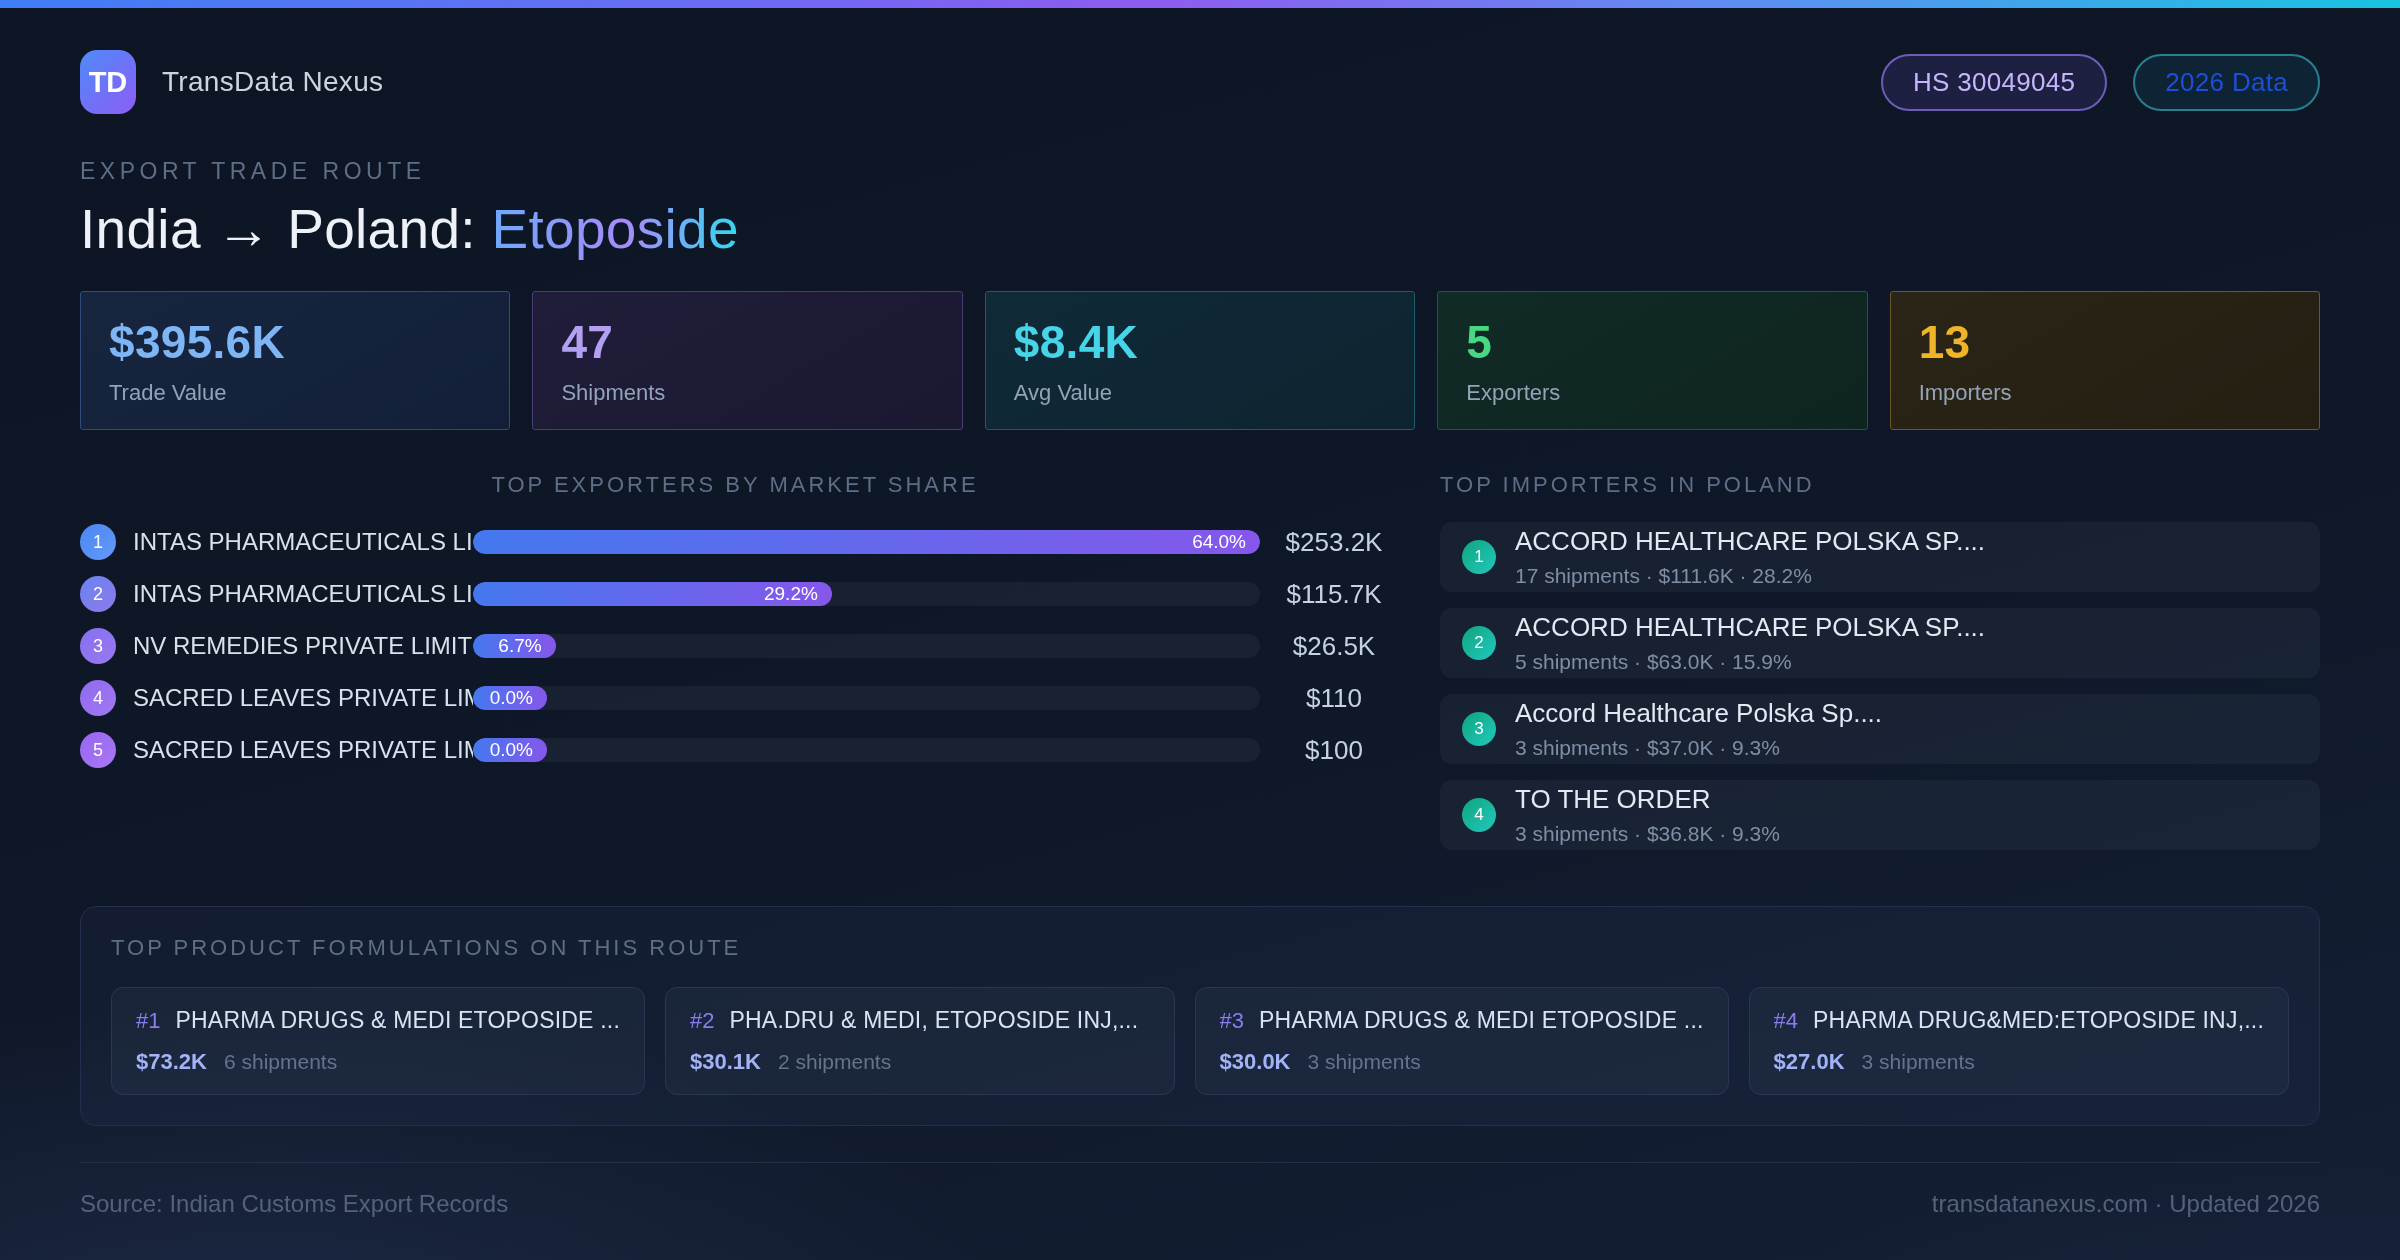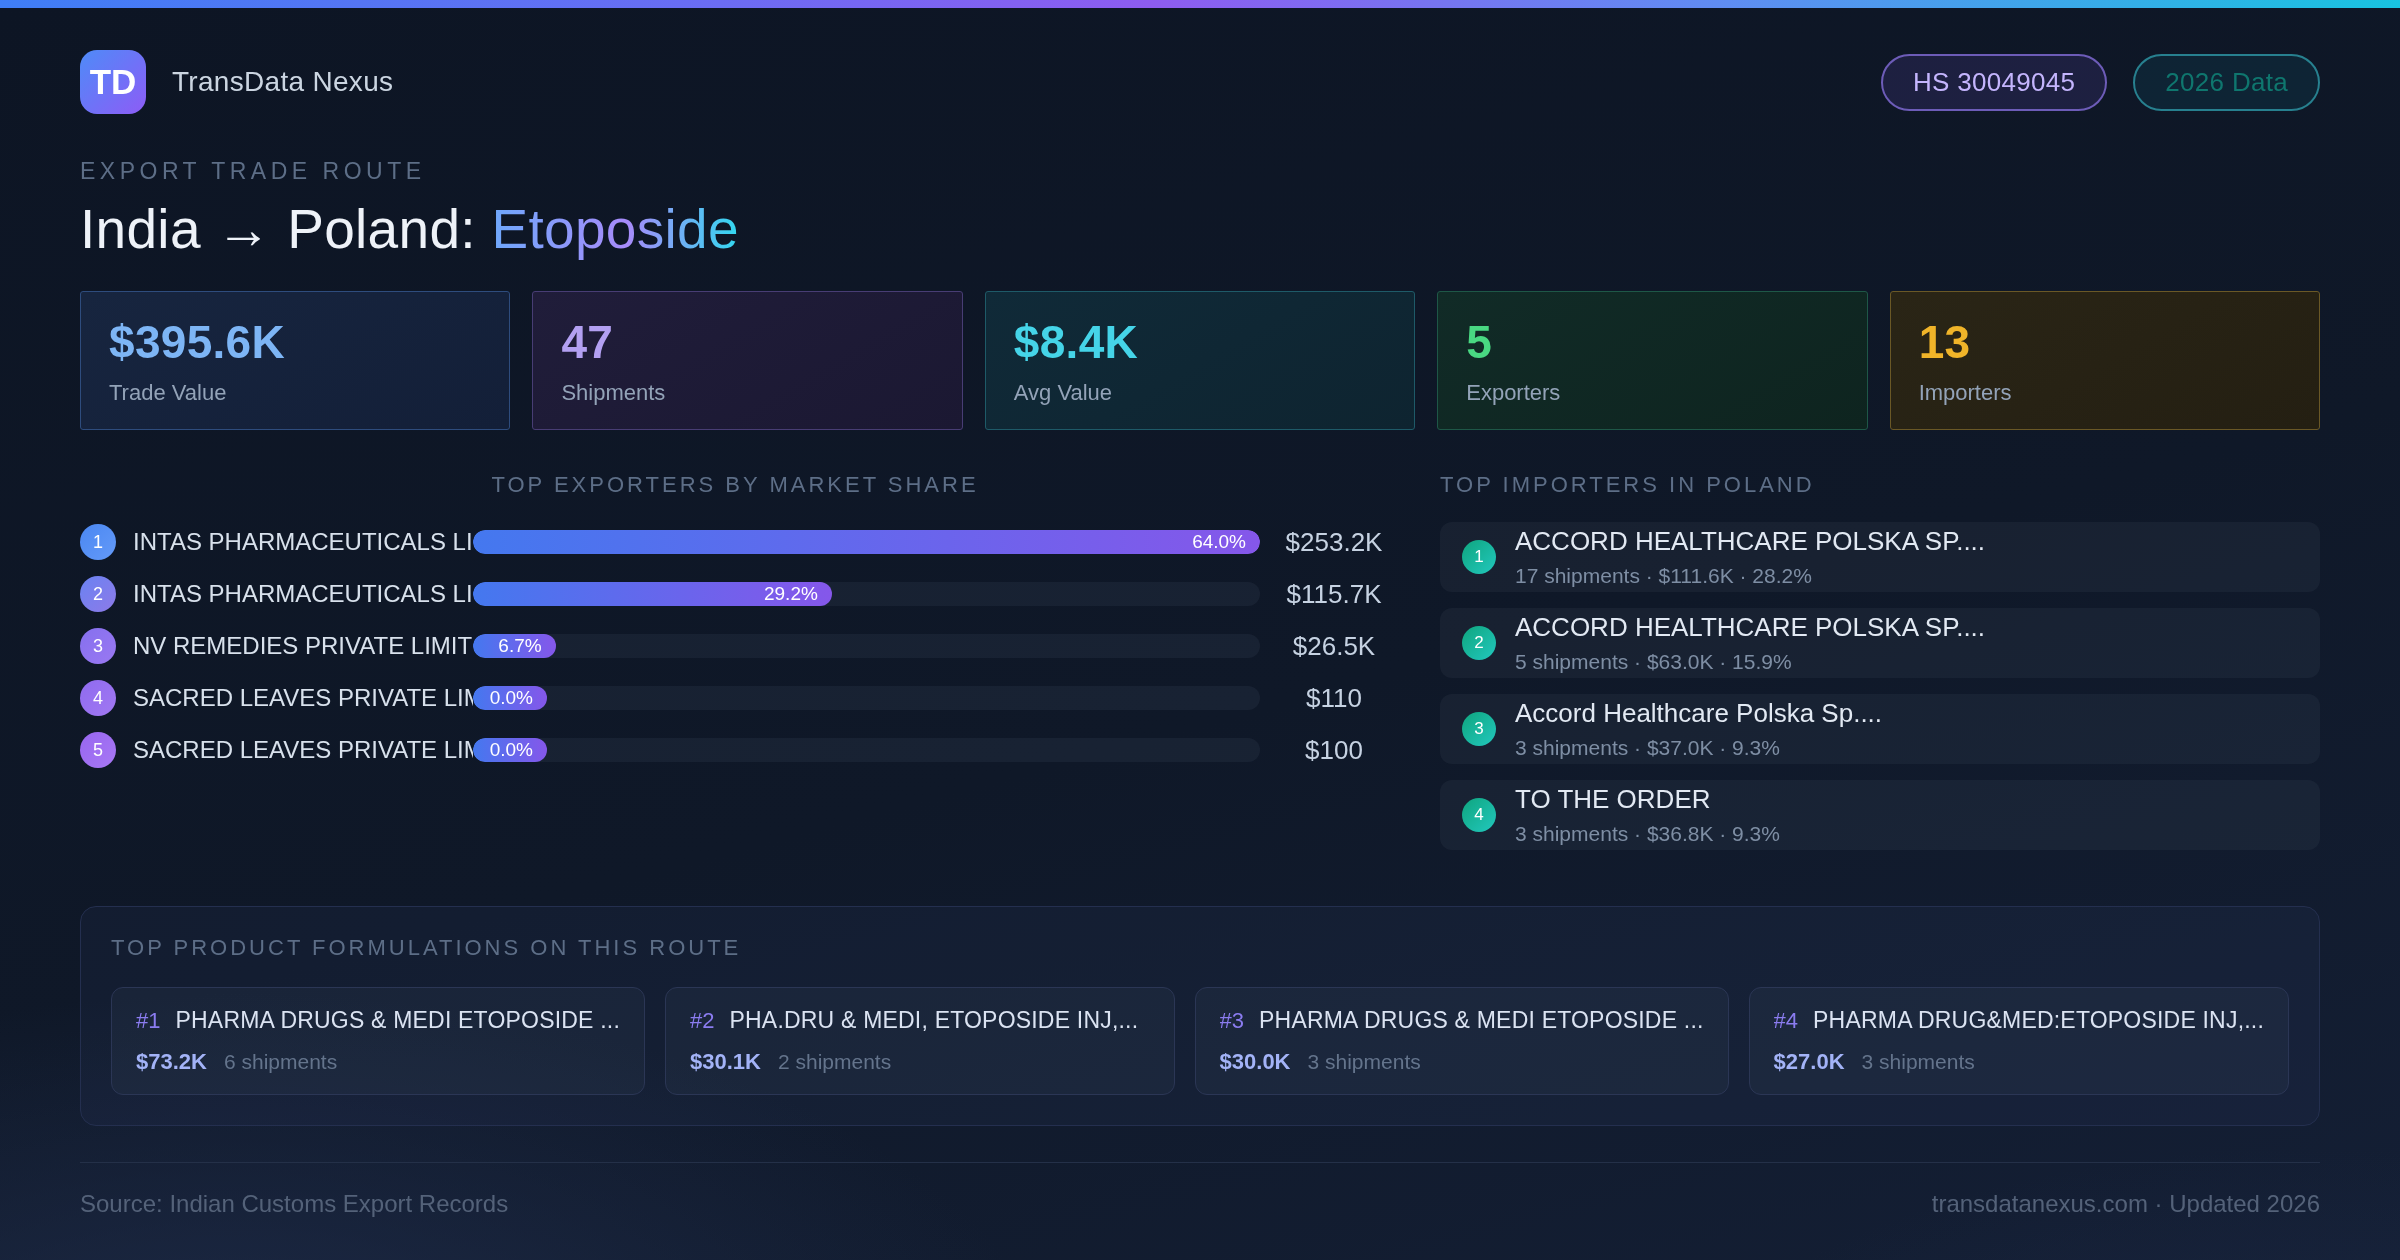--- a/index.html
+++ b/index.html
@@ -13,27 +13,27 @@
       linear-gradient(165deg, #0d1524 0%, #0f1828 55%, #141f35 100%);
     overflow:hidden;
   }
   .topbar { height:8px; width:100%;
     background:linear-gradient(90deg,#3f7ef5 0%,#6b6cf3 30%,#8e5cf0 48%,#5f8df2 72%,#18c4e0 100%); }
   .content { padding:0 80px; }
 
   
   .hdr { display:flex; align-items:center; justify-content:space-between; margin-top:42px; }
   .hdr-left { display:flex; align-items:center; }
-  .logo { width:66px; height:64px; border-radius:17px; display:flex; align-items:center; justify-content:center;
-    background:linear-gradient(135deg,#4e8bf8 0%,#8d5cf6 100%); font-size:35px; font-weight:700; color:#fff; }
+  .logo { width:56px; height:64px; border-radius:17px; display:flex; align-items:center; justify-content:center;
+    background:linear-gradient(135deg,#4e8bf8 0%,#8d5cf6 100%); font-size:29px; font-weight:700; color:#fff; }
   .brand { margin-left:26px; font-size:28px; font-weight:500; color:#cbd5e1; letter-spacing:0.3px; }
   .hdr-right { display:flex; gap:26px; }
   .pill { border-radius:999px; padding:11px 30px; font-size:26px; letter-spacing:0.3px; }
   .pill-hs { border:2px solid #6d5cb8; background:rgba(76,58,145,0.25); color:#c4b5fd; }
-  .pill-year { border:2px solid #27808f; background:rgba(14,60,80,0.35); color:#0f766e;text-align:right; }
+  .pill-year { border:2px solid #27808f; background:rgba(14,60,80,0.35); color:#1d4ed8;text-align:right; }
 
   
   .eyebrow { margin-top:44px; font-size:23px; letter-spacing:4.5px; color:#5d6e87; font-weight:500; }
   .title { margin-top:12px; font-size:55px; font-weight:500; color:#eef2f8; letter-spacing:0.3px; }
   .title .product {
     background:linear-gradient(90deg,#6ea8fc 0%,#a78bfa 55%,#32d8f0 100%);
     -webkit-background-clip:text; background-clip:text; color:transparent; }
 
   
   .stats { display:flex; gap:22px; margin-top:30px; }

